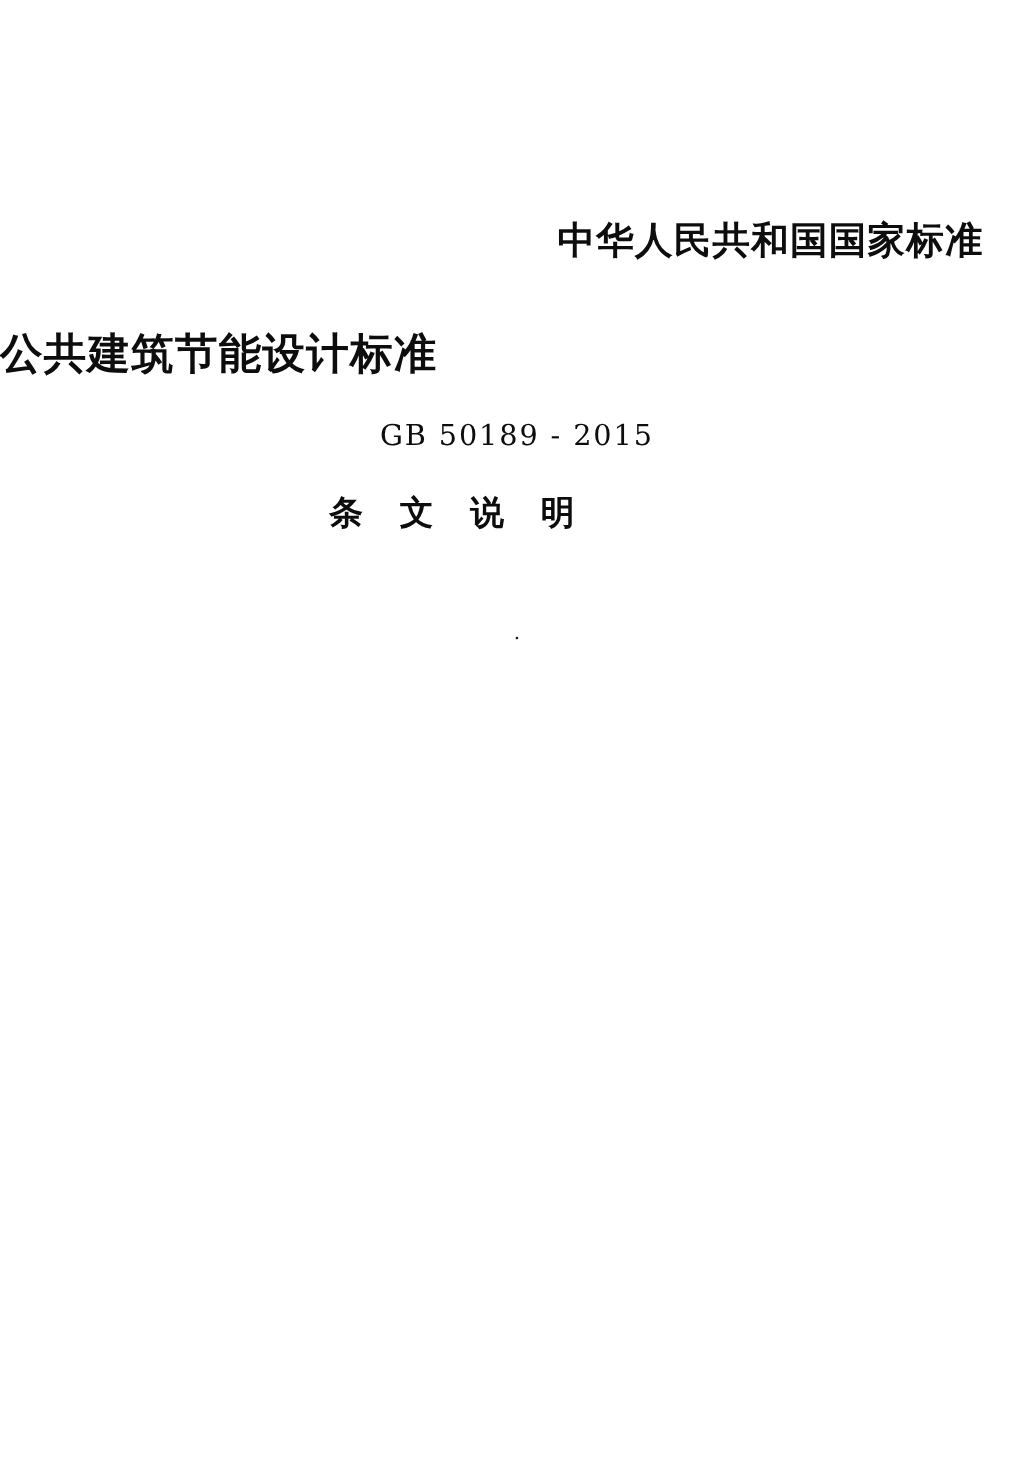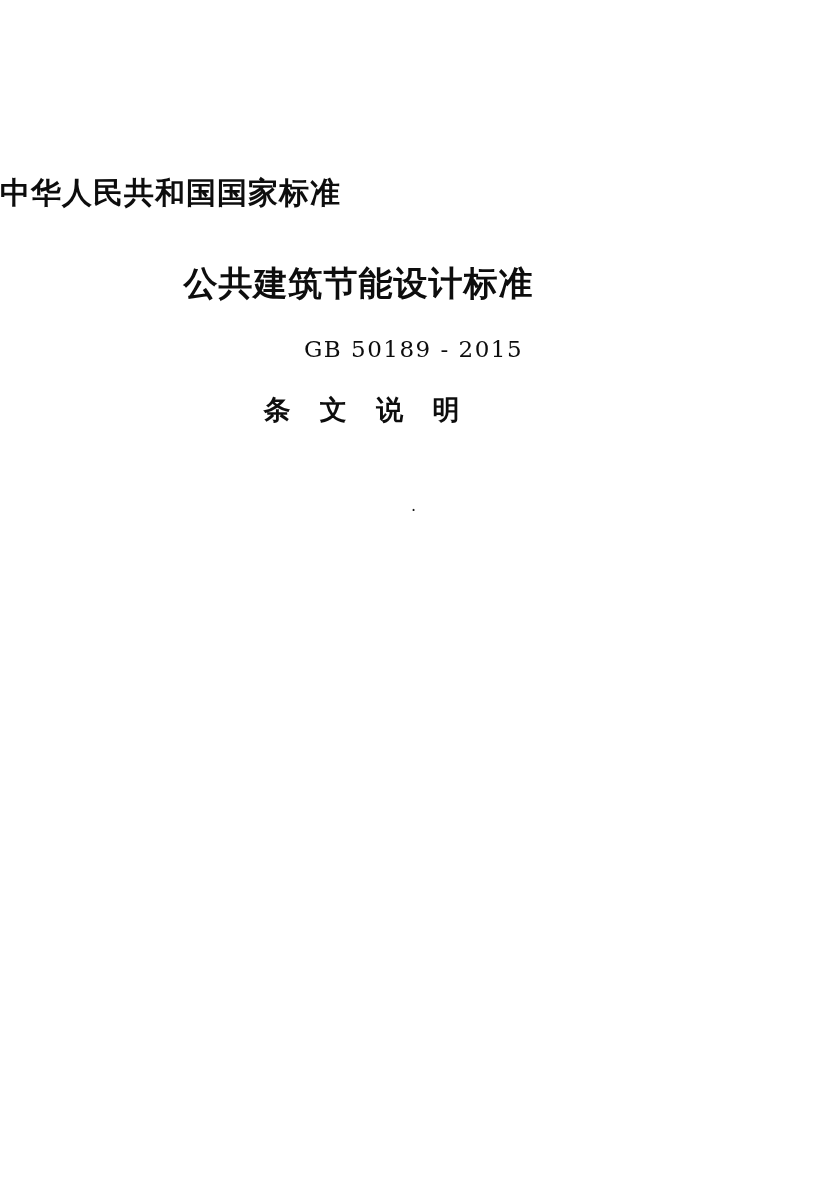--- a/index.html
+++ b/index.html
@@ -23,34 +23,34 @@
     left: 0;
     top: 0;
     width: 827px;
     text-align: center;
   }
   .national-standard {
     position: absolute;
     top: 176px;
     left: 0;
     width: 787px;
-    text-align: left;
+    text-align: right;
     font-family: "DejaVu Serif", serif;
     font-weight: bold;
     font-size: 30px;
     letter-spacing: 1px;
     color: #0d0d0d;
     line-height: 1.1;
   }
   .standard-name {
     position: absolute;
     top: 265px;
     left: 0;
     width: 717px;
-    text-align: center;
+    text-align: left;
     font-family: "DejaVu Serif", serif;
     font-weight: bold;
     font-size: 34px;
     letter-spacing: 1px;
     color: #0d0d0d;
     line-height: 1.1;
   }
   .standard-code {
     position: absolute;
     top: 336px;

